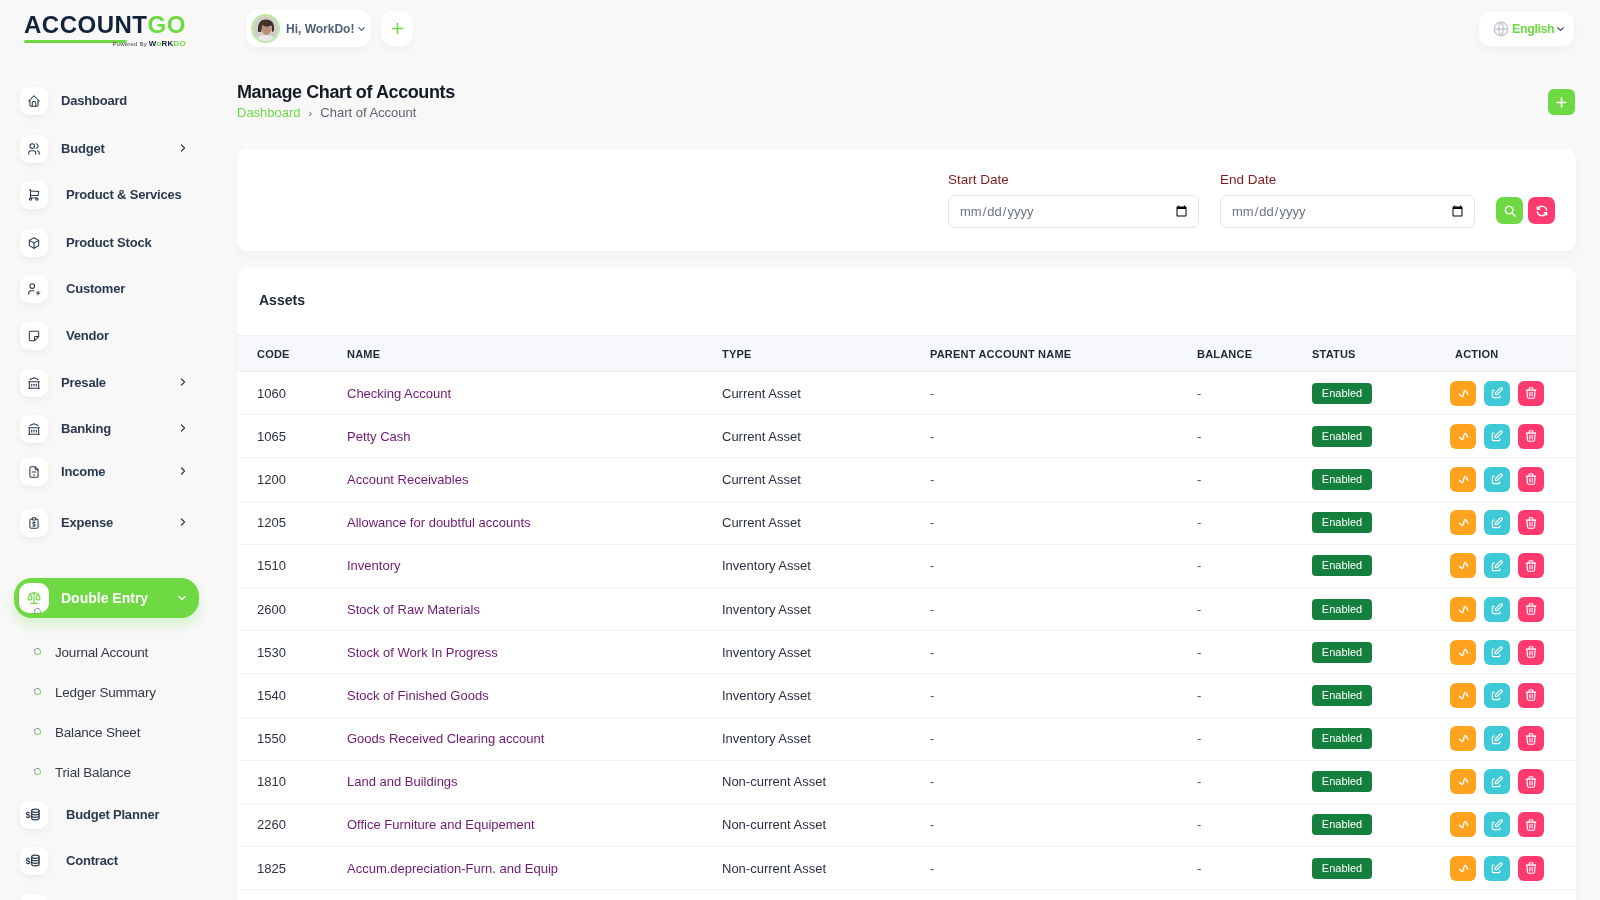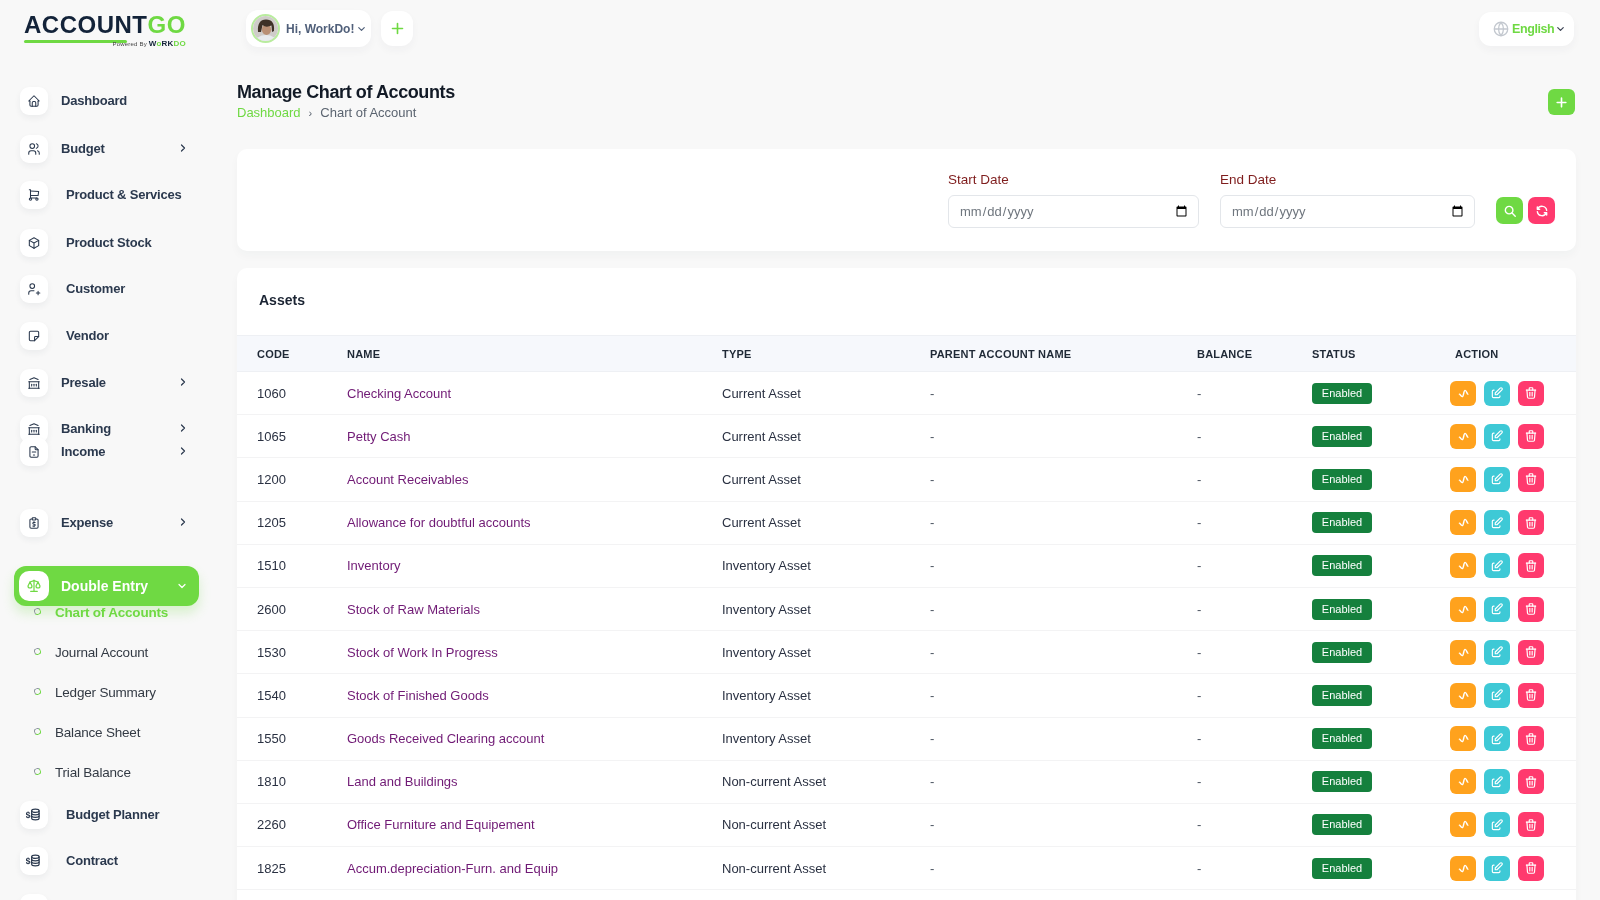--- a/index.html
+++ b/index.html
@@ -19,22 +19,22 @@
 .icbox { position:absolute; left:19.5px; top:0; width:28px; height:28px; background:#fff;
   border-radius:9px; box-shadow:0 3px 6px rgba(40,50,70,.06); display:flex; align-items:center; justify-content:center; }
 .nav-label { position:absolute; left:61px; top:50%; transform:translateY(-50%);
   font-size:13px; font-weight:700; letter-spacing:-.2px; color:#2b394e; }
 .nav-item .chev { position:absolute; right:36px; top:50%; transform:translateY(-50%); display:flex;}
 .subitem { position:absolute; left:0; width:225px; }
 .subitem .dot { position:absolute; left:33.5px; top:50%; margin-top:-3.5px; width:7px; height:7px;
   border:1.6px solid #8d969f; border-bottom-color:#6fd943; border-right-color:#6fd943; border-radius:50%; transform:rotate(-10deg);}
 .subitem .slabel { position:absolute; left:55px; top:50%; transform:translateY(-50%);
   font-size:13.5px; font-weight:400; letter-spacing:-.2px; color:#333a44; }
-#de-btn { position:absolute; left:14px; top:566px; width:185px; height:40px; background:#6fd943;
-  border-radius:12px; box-shadow:0 7px 12px rgba(111,217,67,.24); }
+#de-btn { position:absolute; left:14px; top:578px; width:185px; height:40px; background:#6fd943;
+  border-radius:18px; box-shadow:0 7px 12px rgba(111,217,67,.24); }
 #de-btn .icbox { left:5px; top:5px; width:30px; height:30px; border-radius:10px; box-shadow:none;}
 #de-btn .nav-label { color:#fff; left:47px; font-size:14px; letter-spacing:0; }
 #de-btn .chev { position:absolute; right:11px; top:50%; transform:translateY(-50%); display:flex; }
 
 
 .pill { position:absolute; background:#fff; border-radius:12px; box-shadow:0 4px 8px rgba(40,50,70,.04); }
 #userpill { left:246px; top:10px; width:125px; height:37px; }
 #userpill .av { position:absolute; left:5px; top:4px; width:29px; height:29px; border-radius:50%;
   border:2px solid #b9ec9e; overflow:hidden;}
 #userpill .name { position:absolute; left:40px; top:50%; transform:translateY(-50%);
@@ -191,21 +191,21 @@
             <path d="M16 14v3"></path>
           </svg>
         </div>
         <div class="nav-label">Banking</div>
         <span class="chev">
           <svg width="12" height="12" viewBox="0 0 24 24" fill="none" stroke="#2b394e" stroke-width="2.4" stroke-linecap="round" stroke-linejoin="round">
             <path d="M9 6l6 6-6 6"></path>
           </svg>
         </span>
       </div>
-      <div class="nav-item" style="top:428px">
+      <div class="nav-item" style="top:448px">
         <div class="icbox" style="top:10px">
           <svg width="14" height="14" viewBox="0 0 24 24" fill="none" stroke="#2b394e" stroke-width="1.8" stroke-linecap="round" stroke-linejoin="round">
             <path d="M14 3v4a1 1 0 0 0 1 1h4"></path>
             <path d="M17 21h-10a2 2 0 0 1 -2 -2v-14a2 2 0 0 1 2 -2h7l5 5v11a2 2 0 0 1 -2 2z"></path>
             <path d="M9 12h6"></path>
             <path d="M11 17h2"></path>
           </svg>
         </div>
         <div class="nav-label">Income</div>
         <span class="chev">

